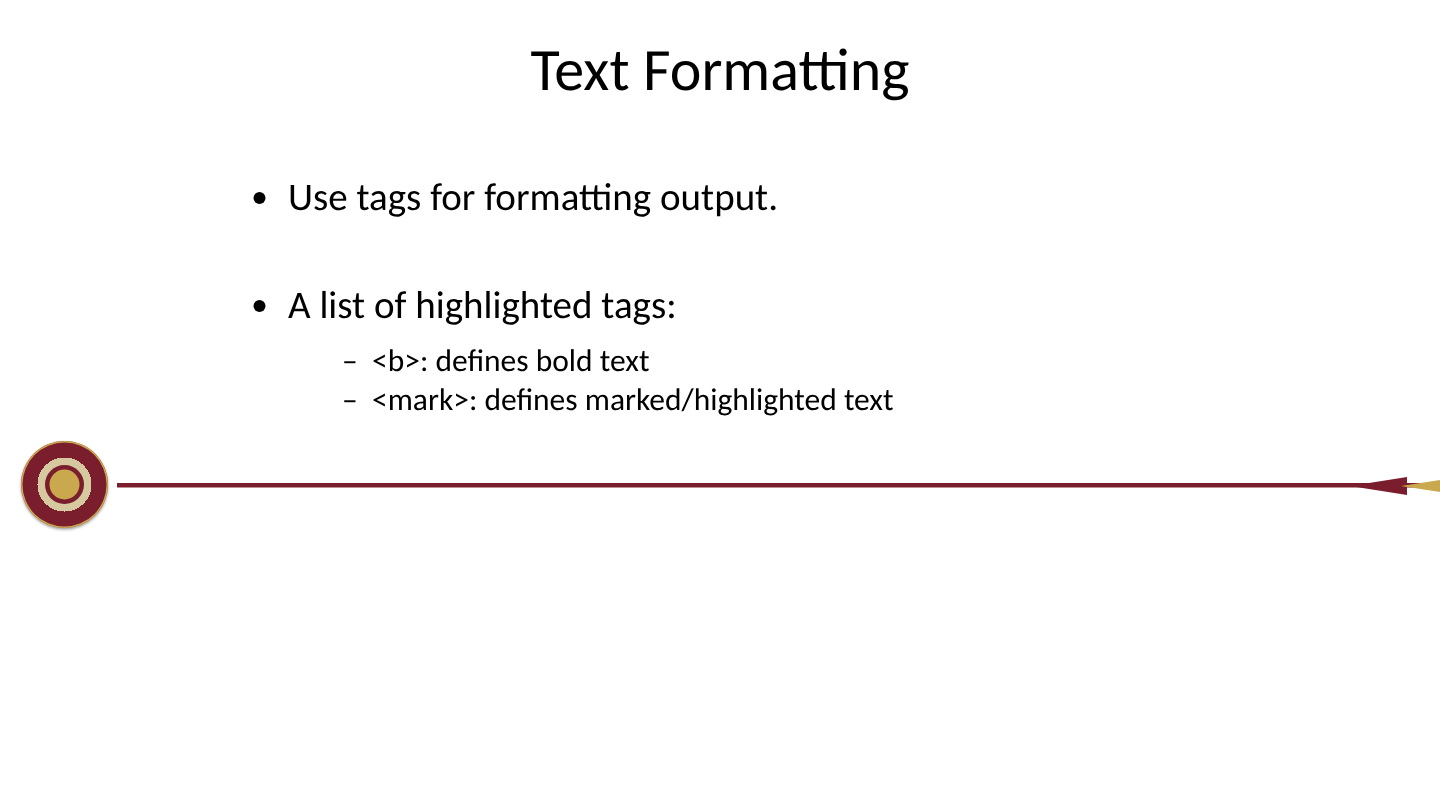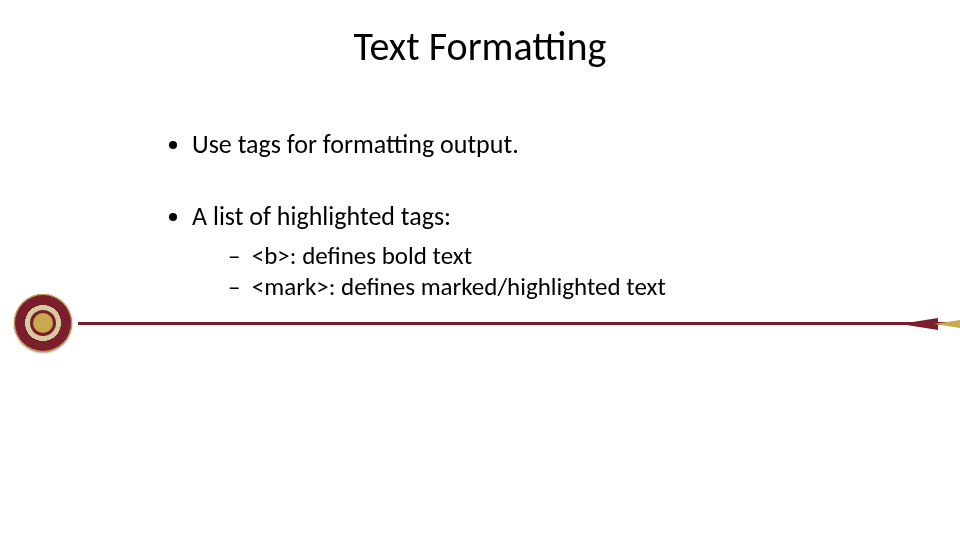--- a/index.html
+++ b/index.html
@@ -1,22 +1,22 @@
 <!DOCTYPE html>
 <html><head>
 <meta charset="utf-8">
 <style>
   html,body{margin:0;padding:0;width:960px;height:540px;background:#fff;font-family:Calibri,"Segoe UI",Arial,sans-serif;color:#000;overflow:hidden}
   .slide{position:relative;width:960px;height:380px}
   .title{position:absolute;top:22px;left:0;width:960px;text-align:center;font-size:40px;font-weight:400}
-  .content{position:absolute;top:128px;left:170px;right:80px}
+  .content{position:absolute;top:115px;left:170px;right:80px}
   ul.lvl1{list-style:disc;margin:0;padding-left:22px}
   ul.lvl1>li{font-size:26px;margin-bottom:40px}
   ul.lvl2{list-style:none;margin:8px 0 0 0;padding-left:36px}
-  ul.lvl2>li{font-size:25px;line-height:1.25;margin:0}
+  ul.lvl2>li{font-size:21px;line-height:1.25;margin:0}
   ul.lvl2>li::before{content:"\2013\00a0\00a0"}
   .footer{position:absolute;left:0;bottom:26px;width:960px;height:60px}
   .hr-line{position:absolute;left:78px;right:0;top:28px;height:3px;background:#7a1e2e}
   .seal{position:absolute;left:14px;top:0;width:58px;height:58px;border-radius:50%;
         background:radial-gradient(circle at 50% 50%,#d6c9a0 0 18px,#7a1e2e 18px 29px);
         box-shadow:0 0 0 1px #caa94e inset, 0 1px 2px rgba(0,0,0,.4)}
   .seal::after{content:"";position:absolute;left:50%;top:50%;transform:translate(-50%,-50%);
         width:20px;height:20px;border-radius:50%;background:#caa94e;box-shadow:0 0 0 3px #7a1e2e}
   .spear{position:absolute;right:0;top:22px;width:60px;height:16px}
   .spear svg{display:block}

